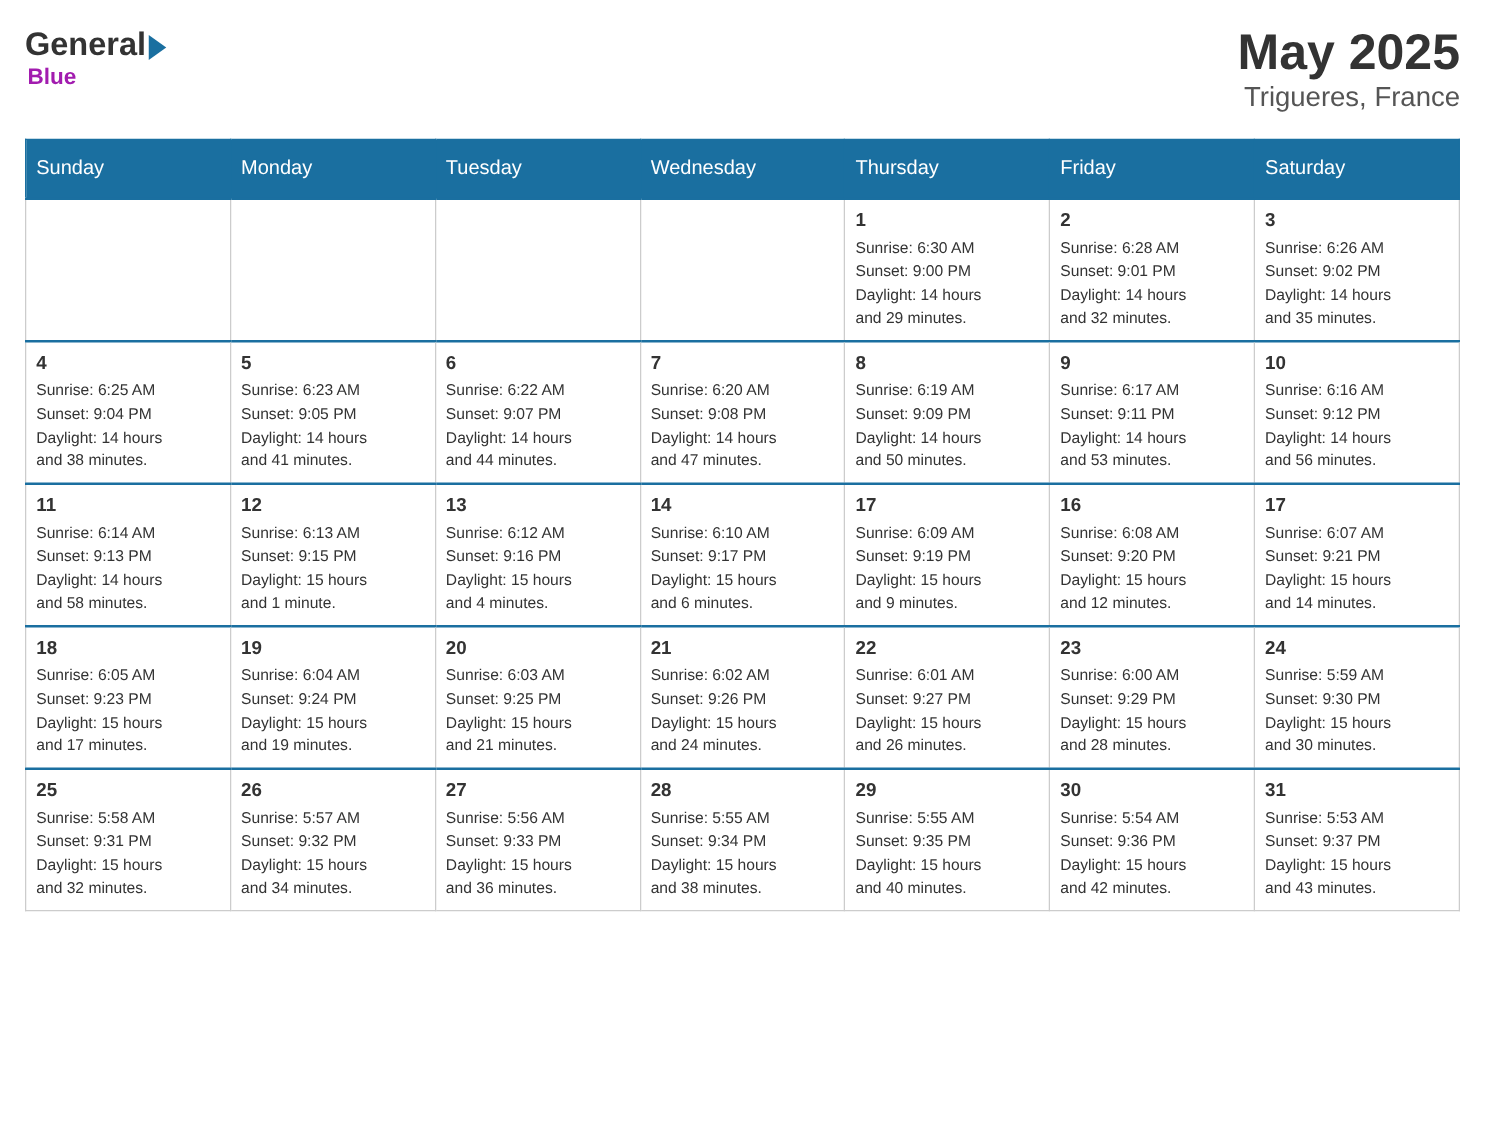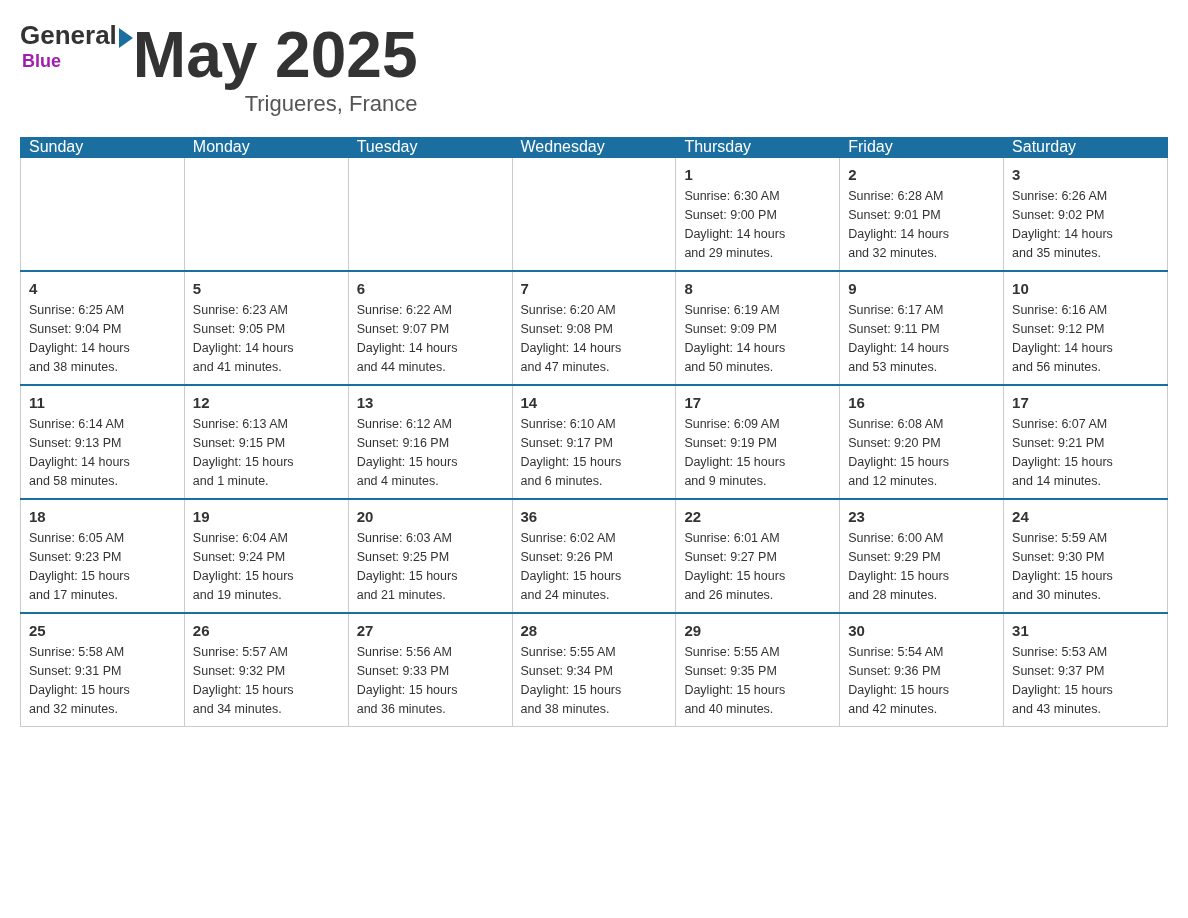--- a/index.html
+++ b/index.html
@@ -6,20 +6,21 @@
     body {
       font-family: Arial, sans-serif;
       background: #fff;
       color: #333;
       width: 1188px;
       min-height: 918px;
       padding: 20px;
     }
     .header {
       display: flex;
+      justify-content: space-between;
       align-items: flex-start;
       margin-bottom: 20px;
     }
     .logo {
       display: flex;
       flex-direction: column;
       align-items: flex-start;
     }
     .logo-top {
       display: flex;
@@ -42,40 +43,40 @@
     .logo-subtitle {
       font-size: 18px;
       color: #a21caf;
       font-weight: bold;
       margin-left: 2px;
     }
     .title-block {
       text-align: right;
     }
     .month-title {
-      font-size: 64px;
+      font-size: 40px;
       font-weight: bold;
       color: #333;
       line-height: 1.1;
     }
     .location {
       font-size: 22px;
       color: #555;
       margin-top: 1px;
     }
     .calendar {
       width: 100%;
       border-collapse: collapse;
     }
     .calendar th {
       background-color: #1a6fa0;
       color: #fff;
       font-size: 16px;
       font-weight: normal;
-      padding: 0 8px;
+      padding: 14px 8px;
       text-align: left;
       border: 1px solid #1a6fa0;
     }
     .calendar td {
       vertical-align: top;
       padding: 8px;
       border: 1px solid #ccc;
       width: 14.28%;
       min-height: 110px;
     }
@@ -219,21 +220,21 @@
         </td>
         <td>
           <div class="day-num">19</div>
           <div class="day-info">Sunrise: 6:04 AM<br>Sunset: 9:24 PM<br>Daylight: 15 hours<br>and 19 minutes.</div>
         </td>
         <td>
           <div class="day-num">20</div>
           <div class="day-info">Sunrise: 6:03 AM<br>Sunset: 9:25 PM<br>Daylight: 15 hours<br>and 21 minutes.</div>
         </td>
         <td>
-          <div class="day-num">36</div>
+          <div class="day-num">21</div>
           <div class="day-info">Sunrise: 6:02 AM<br>Sunset: 9:26 PM<br>Daylight: 15 hours<br>and 24 minutes.</div>
         </td>
         <td>
           <div class="day-num">22</div>
           <div class="day-info">Sunrise: 6:01 AM<br>Sunset: 9:27 PM<br>Daylight: 15 hours<br>and 26 minutes.</div>
         </td>
         <td>
           <div class="day-num">23</div>
           <div class="day-info">Sunrise: 6:00 AM<br>Sunset: 9:29 PM<br>Daylight: 15 hours<br>and 28 minutes.</div>
         </td>

